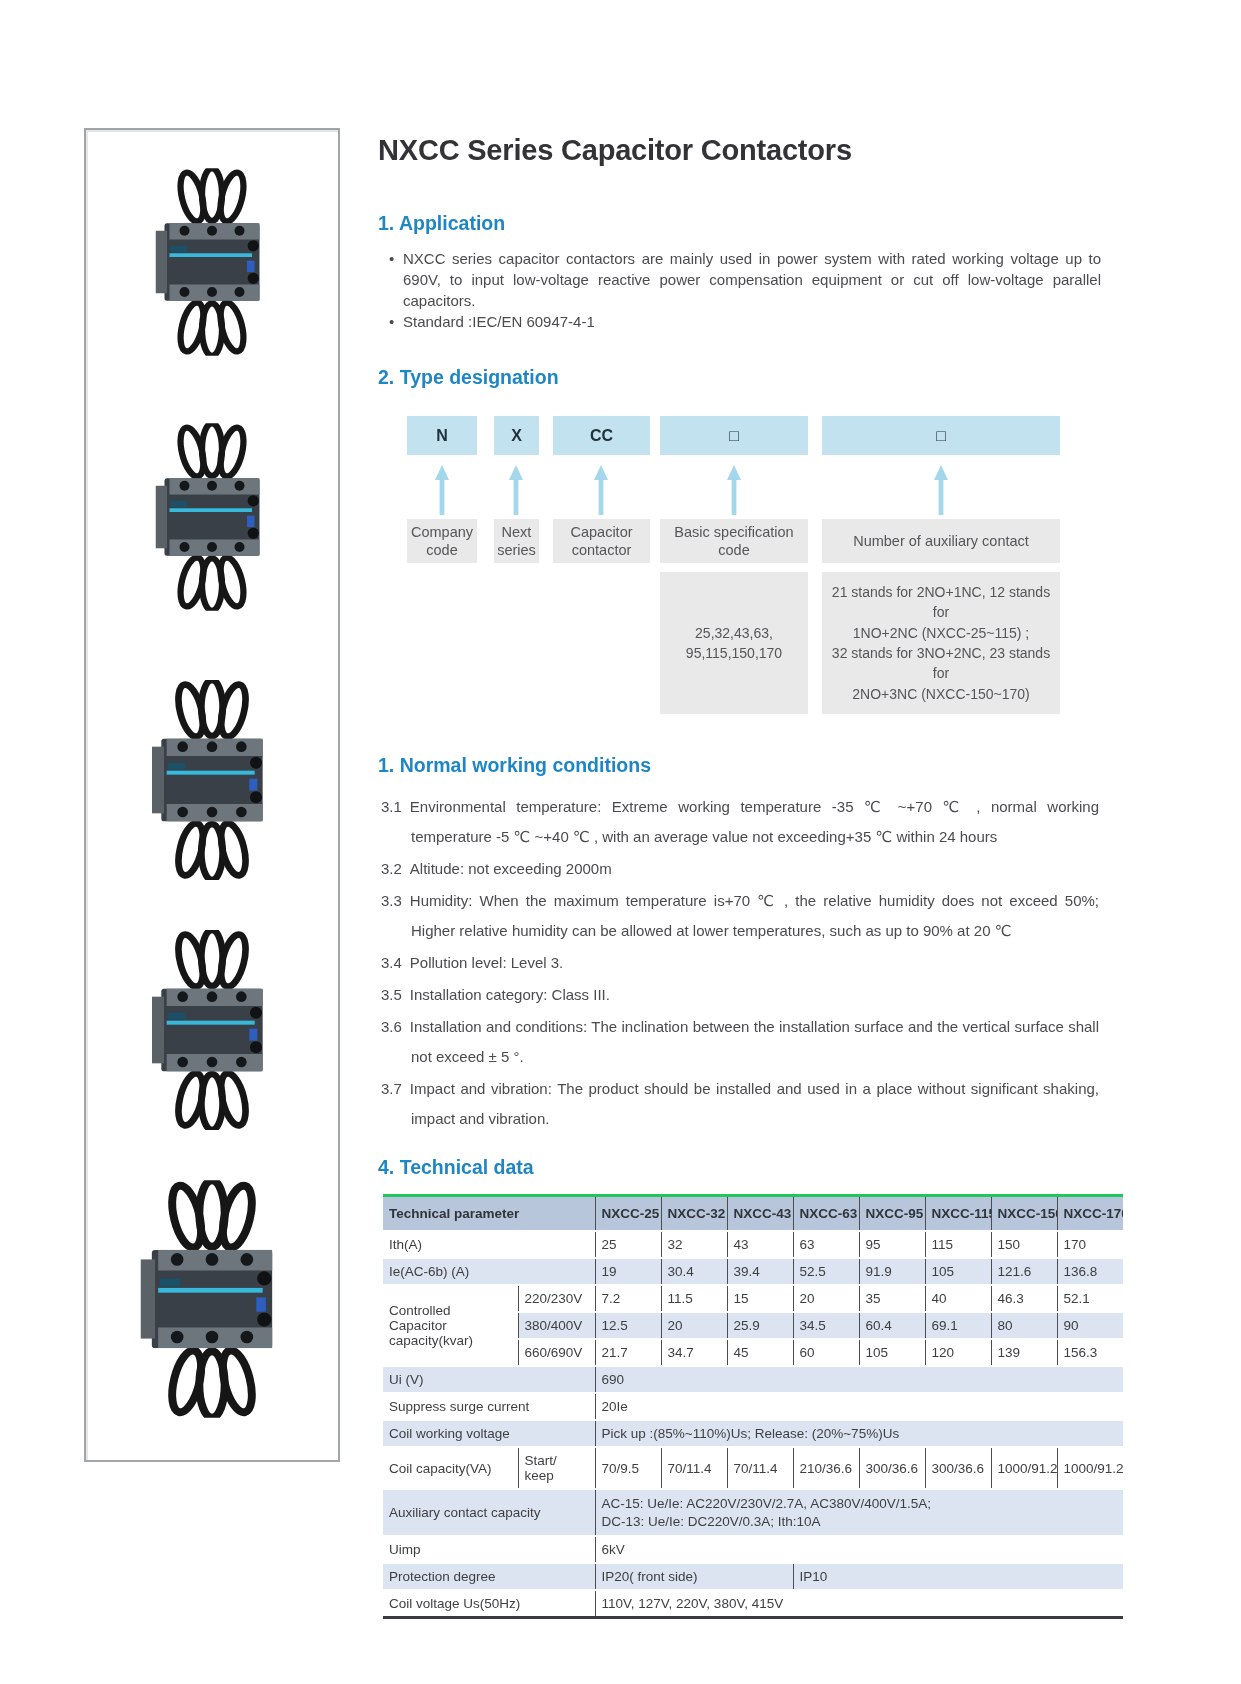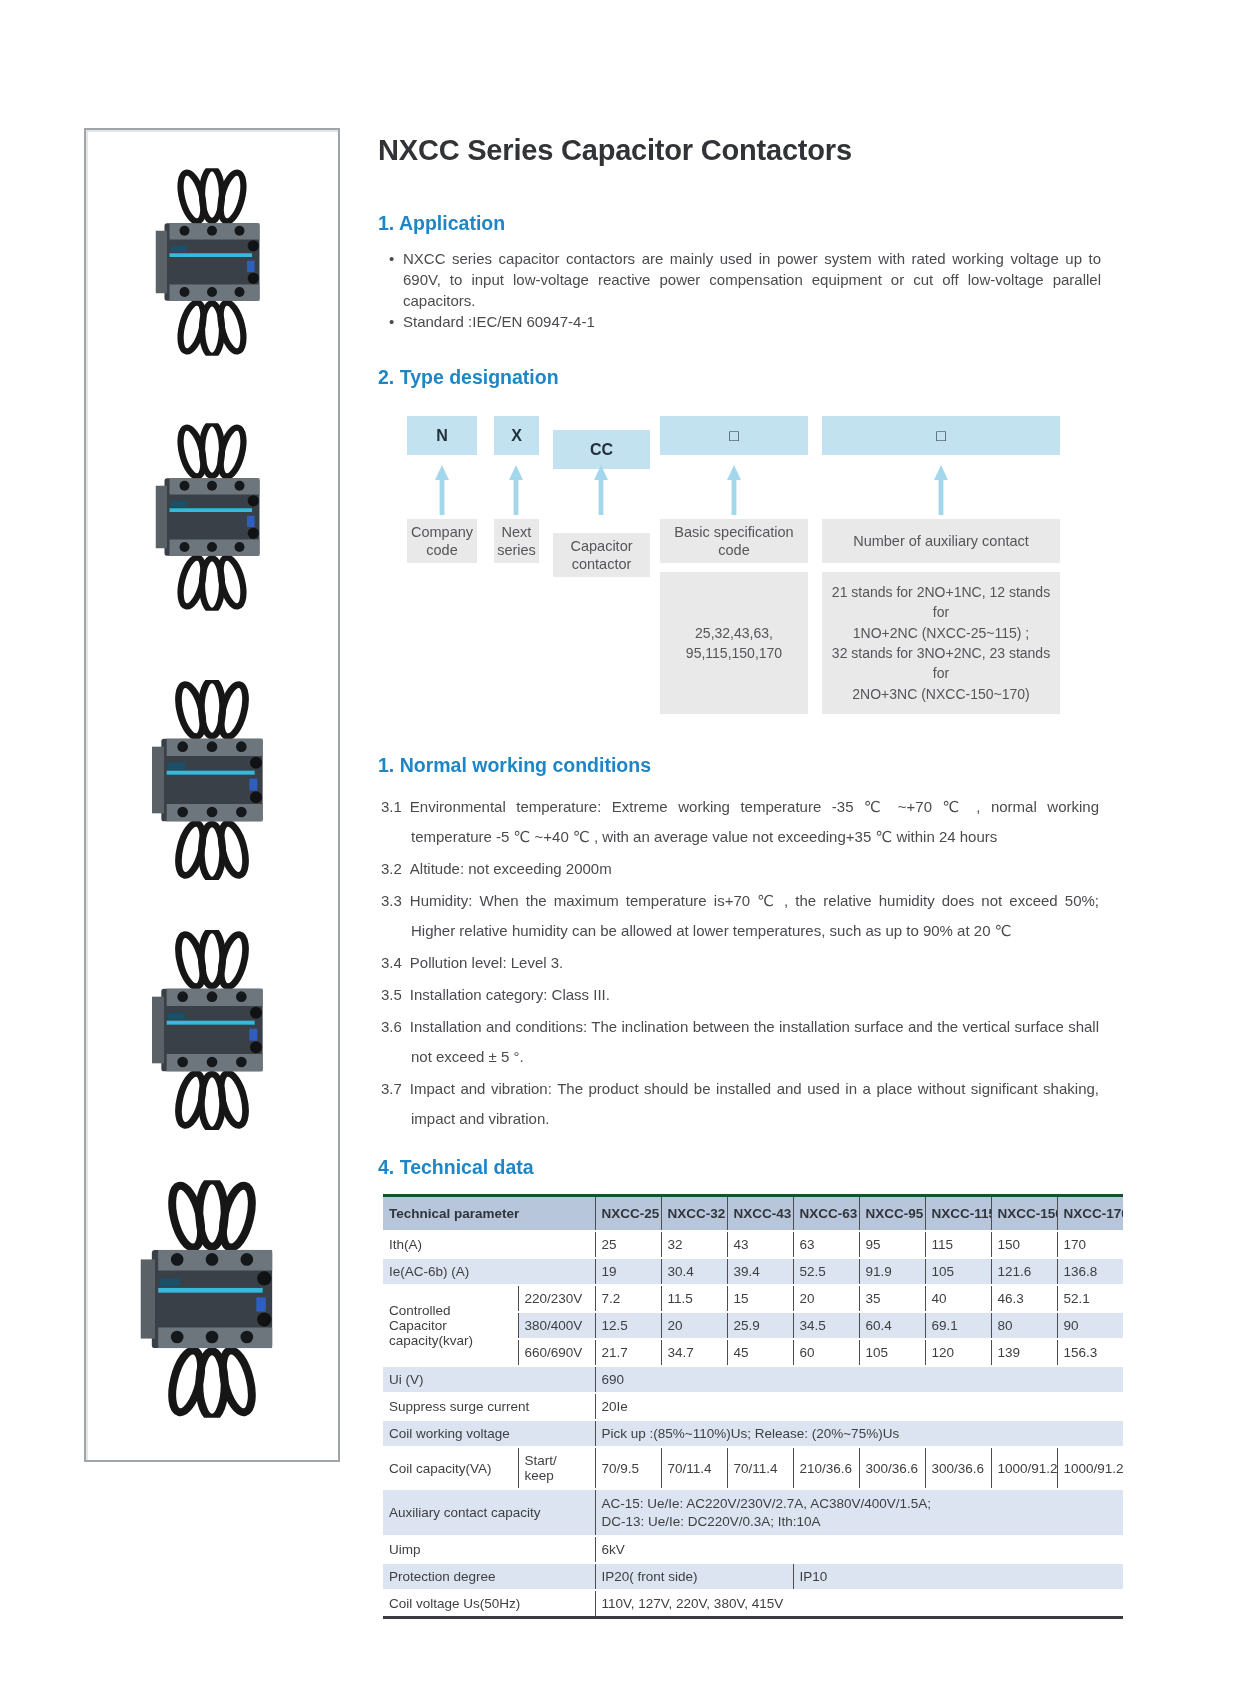--- a/index.html
+++ b/index.html
@@ -37,34 +37,34 @@
   .diagram{position:absolute;left:0;top:288px;width:745px;height:300px;}
   .tbox{position:absolute;top:0;height:39px;background:#c2e2f0;display:flex;
         align-items:center;justify-content:center;font-size:16px;font-weight:bold;color:#23313c;}
   .arrow{position:absolute;top:49px;width:18px;height:50px;}
   .glabel{position:absolute;top:103px;height:44px;background:#e9e9e9;display:flex;
           align-items:center;justify-content:center;text-align:center;font-size:14.5px;
           color:#55565a;line-height:1.25;}
   .gnote{position:absolute;top:156px;height:142px;background:#e9e9e9;display:flex;
          align-items:center;justify-content:center;text-align:center;font-size:14px;
          color:#55565a;line-height:1.45;white-space:pre-line;}
-  .seg1{left:29px;width:70px;} .seg2{left:116px;width:45px;} .seg3{left:175px;width:97px;margin-top:14px;}
+  .seg1{left:29px;width:70px;} .seg2{left:116px;width:45px;} .seg3{left:175px;width:97px;}
   .seg4{left:282px;width:148px;} .seg5{left:444px;width:238px;}
   .ar1{left:55px;} .ar2{left:129px;} .ar3{left:214px;} .ar4{left:347px;} .ar5{left:554px;}
 
   
   .wc{position:absolute;left:3px;top:664px;width:718px;}
   .wc-item{font-size:15px;line-height:30px;text-align:justify;color:#4a4b4e;
            padding-left:30px;text-indent:-30px;margin:0 0 2px 0;}
   .wc-num{padding-right:8px;}
 
   
   .tech-table{position:absolute;left:5px;top:1066px;width:740px;border-collapse:collapse;
               table-layout:fixed;font-size:13.5px;color:#3e3f42;
-              border-top:3px solid #14532d;border-bottom:3px solid #3a3b3e;}
+              border-top:3px solid #22c55e;border-bottom:3px solid #3a3b3e;}
   .tech-table th{background:#b8c6db;color:#30343b;font-weight:bold;text-align:left;
                  padding:9px 6px;border-right:1px solid #4c4d50;border-bottom:2px solid #fff;
                  overflow:hidden;white-space:nowrap;}
   .tech-table td{padding:5px 6px;border-right:1px solid #4c4d50;border-bottom:2px solid #fff;
                  vertical-align:middle;overflow:hidden;}
   .tech-table th:last-child,.tech-table td:last-child{border-right:none;}
   .tech-table tr.alt td{background:#dbe4f0;margin-top:18px;}
   .tech-table td.wbg{background:#ffffff;margin-left:36px;}
   .two-line span{display:block;line-height:1.3;}
 </style>

